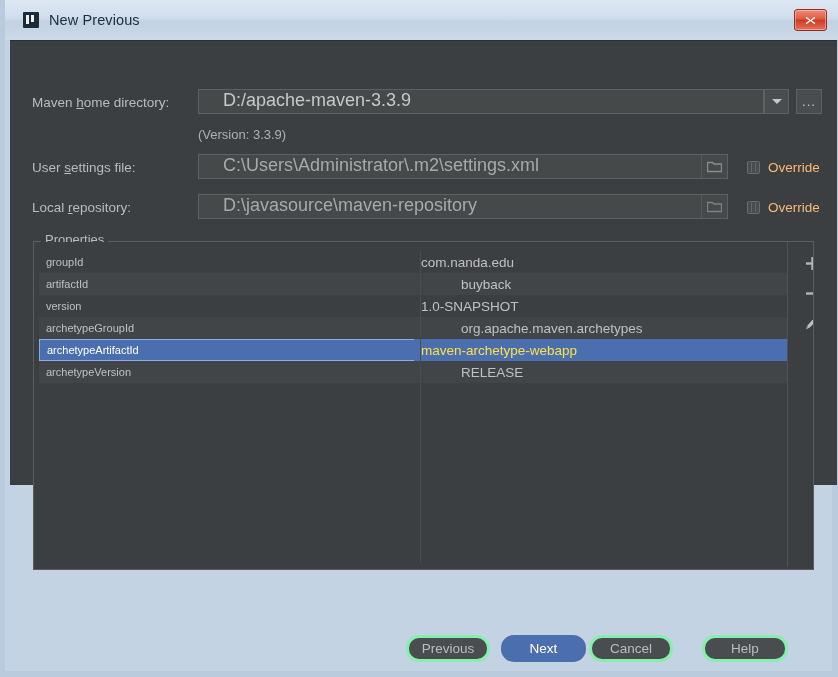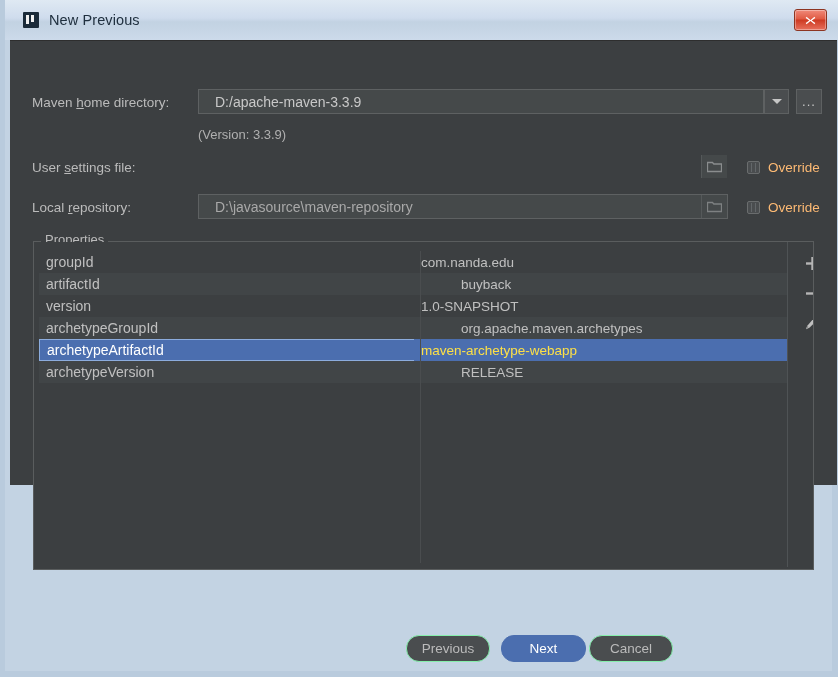--- a/index.html
+++ b/index.html
@@ -95,24 +95,24 @@
     white-space: nowrap;
   }
   .label u { text-decoration: underline; }
 
   .textfield {
     position: absolute;
     box-sizing: border-box;
     background: #45494a;
     border: 1px solid #5e6162;
     color: #a9a9a9;
-    font-size: 14px;
-    display: flex;
-    align-items: center;
-    padding-left: 16px;
+    font-size: 18px;
+    display: flex;
+    align-items: flex-start;
+    padding-left: 24px;
     height: 25px;
   }
   .textfield.light { color: #c8c8c8; }
 
   
   .sqbtn {
     position: absolute;
     box-sizing: border-box;
     background: #4a4d4f;
     border: 1px solid #5e6162;
@@ -216,21 +216,21 @@
     align-items: center;
     cursor: pointer;
   }
   .trow.even { background: #3c3f41; }
   .trow.odd  { background: #414547; gap: 40px; }
   .tcell-k {
     width: 375px;
     box-sizing: border-box;
     padding-left: 7px;
     color: #c0c0c0;
-    font-size: 14px;
+    font-size: 11px;
     white-space: nowrap;
     overflow: hidden;
   }
   .tcell-v {
     flex: 1;
     box-sizing: border-box;
     padding-left: 7px;
     color: #c0c0c0;
     font-size: 13.5px;
     white-space: nowrap;
@@ -281,21 +281,21 @@
     display: flex; align-items: center; justify-content: center;
     cursor: pointer;
   }
 
   
   .btn {
     position: absolute;
     box-sizing: border-box;
     height: 27px;
     border-radius: 13px;
-    border: 1px solid #86efac;
+    border: 3px solid #86efac;
     background: #4a4d4f;
     color: #bbbbbb;
     font-size: 13.5px;
     display: flex;
     align-items: center;
     justify-content: center;
     cursor: pointer;
   }
   .btn.primary {
     background: #4b6eaf;
@@ -332,20 +332,23 @@
       <span class="caret"></span>
     </div>
     <div class="sqbtn" style="left:786px; top:48px; width:26px;">
       <span class="dots">...</span>
     </div>
 
     <div class="label" style="left:188px; top:86px; font-size:13px; color:#b0b0b0;">(Version: 3.3.9)</div>
 
     <div class="label" style="left:22px; top:119px;">
       <span>User </span><u>s</u><span>ettings file:</span>
+    </div>
+    <div class="textfield" style="left:188px; top:113px; width:530px;">
+      <span>C:\Users\Administrator\.m2\settings.xml</span>
     </div>
     <div class="folderbtn" style="left:691px; top:114px;">
       <svg width="15" height="12" viewBox="0 0 15 12" aria-hidden="true">
         <path d="M0.5 1.5 H5.5 L6.8 3 H14.5 V10.5 H0.5 Z" fill="none" stroke="#8a8d8e" stroke-width="1.3"></path>
       </svg>
     </div>
     <div class="checkrow" style="left:737px; top:119px;">
       <span class="checkbox"></span>
       <span class="ctext">Override</span>
     </div>
@@ -416,15 +419,16 @@
             <path d="M11.6 1.4 L14.2 4 L5.4 12.8 L2.0 14.2 L3.3 10.8 Z" fill="#c0c0c0"></path>
             <path d="M2.0 14.2 L3.3 10.8 L4.6 12.1 Z" fill="#8d8d8d"></path>
           </svg>
         </div>
       </div>
     </div>
 
     <div class="btn" style="left:396px; top:594px; width:84px;">Previous</div>
     <div class="btn primary" style="left:491px; top:594px; width:85px;">Next</div>
     <div class="btn" style="left:579px; top:594px; width:84px;">Cancel</div>
+    <div class="btn" style="left:692px; top:594px; width:86px;">Help</div>
 
   </div>
 </div>
 
 </body></html>

